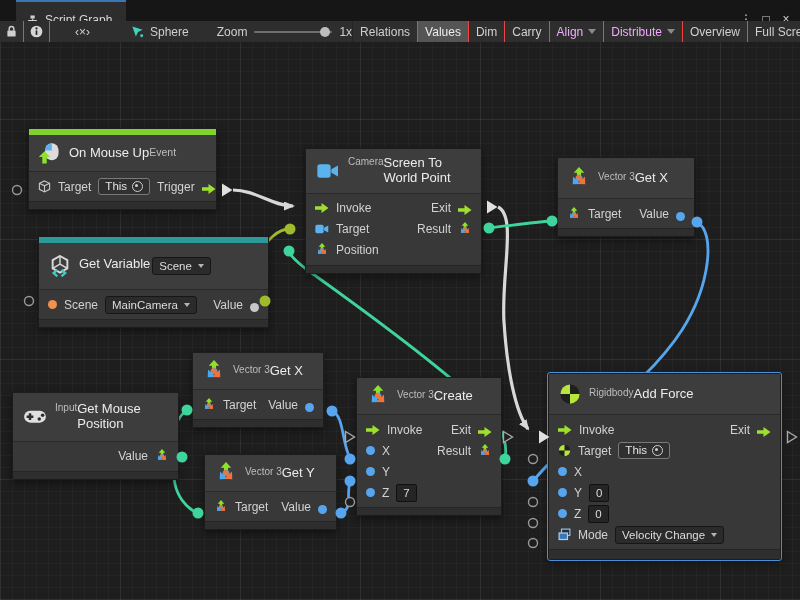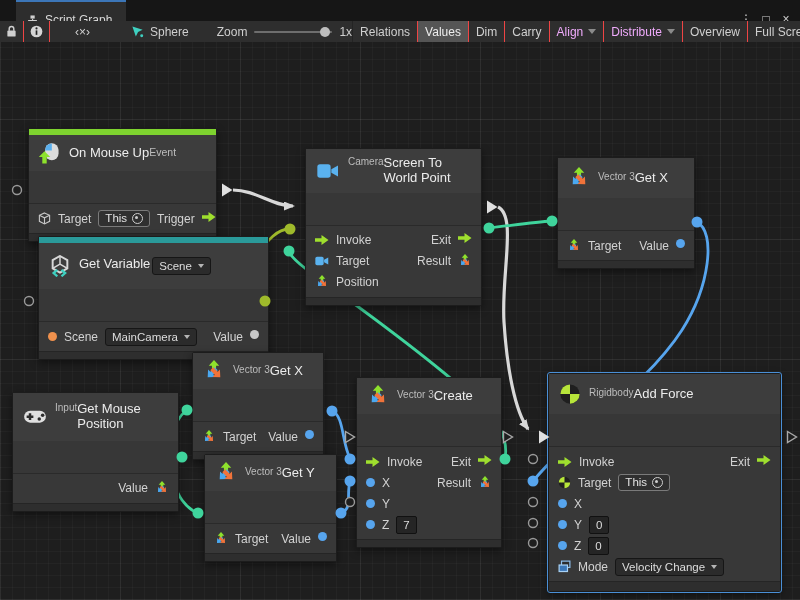--- a/index.html
+++ b/index.html
@@ -37,23 +37,23 @@
   .node{position:absolute;z-index:1;background:#373737;border:1px solid #1c1c1c;border-radius:2px;
         box-shadow:0 3px 8px rgba(0,0,0,.45);}
   .node.selected{outline:1.5px solid #4a8fd6;}
   .colorbar{height:6px;}
   .nheader{display:flex;align-items:center;gap:8px;padding:7px 10px;background:#3d3d3d;}
   .nheader.hpad{padding-top:9px;padding-bottom:9px;}
   .ntitles{display:flex;line-height:1.15;justify-content:space-between;}
   .ncat{font-size:10px;color:#bdbdbd;}
   .ntitle{font-size:13px;color:#ececec;}
   .nsub{font-size:10.5px;color:#bdbdbd;}
-  .nbody{border-top:1px solid #2a2a2a;padding:4px 0;background:#383838;margin-top:32px;}
+  .nbody{border-top:1px solid #2a2a2a;padding:4px 0;background:#383838;}
   .nrow{display:flex;align-items:center;height:21px;padding:0 9px;gap:7px;font-size:12px;color:#d2d2d2;white-space:nowrap;}
-  .row-right{margin-left:auto;display:flex;align-items:flex-start;gap:7px;}
+  .row-right{margin-left:auto;display:flex;align-items:flex-end;gap:7px;}
   .nfooter{height:7px;background:#2e2e2e;border-top:1px solid #252525;}
   .dot{width:9px;height:9px;border-radius:50%;display:inline-block;flex:none;}
   .dot-blue{background:#57a5ee;} .dot-orange{background:#f0914d;} .dot-gray{background:#c8c8c8;}
   .vbox{background:#252525;border:1px solid #111;border-radius:2px;padding:0 6px;font-size:11.5px;color:#ddd;line-height:16px;}
   .ddl{background:#2b2b2b;border:1px solid #161616;border-radius:3px;padding:0 6px;font-size:11.5px;color:#ddd;
        display:inline-flex;align-items:center;gap:6px;line-height:16px;}
   .ddl::after{content:"";width:0;height:0;border-left:3.5px solid transparent;border-right:3.5px solid transparent;border-top:4.5px solid #b5b5b5;}
   .selfpill{border:1px solid #7a7a7a;border-radius:3px;background:#303030;padding:0 6px;display:inline-flex;gap:5px;
             align-items:center;font-size:11.5px;line-height:15px;color:#e2e2e2;}
   .self-icon{position:relative;width:9px;height:9px;border:1.5px solid #cfcfcf;border-radius:50%;display:inline-block;}

